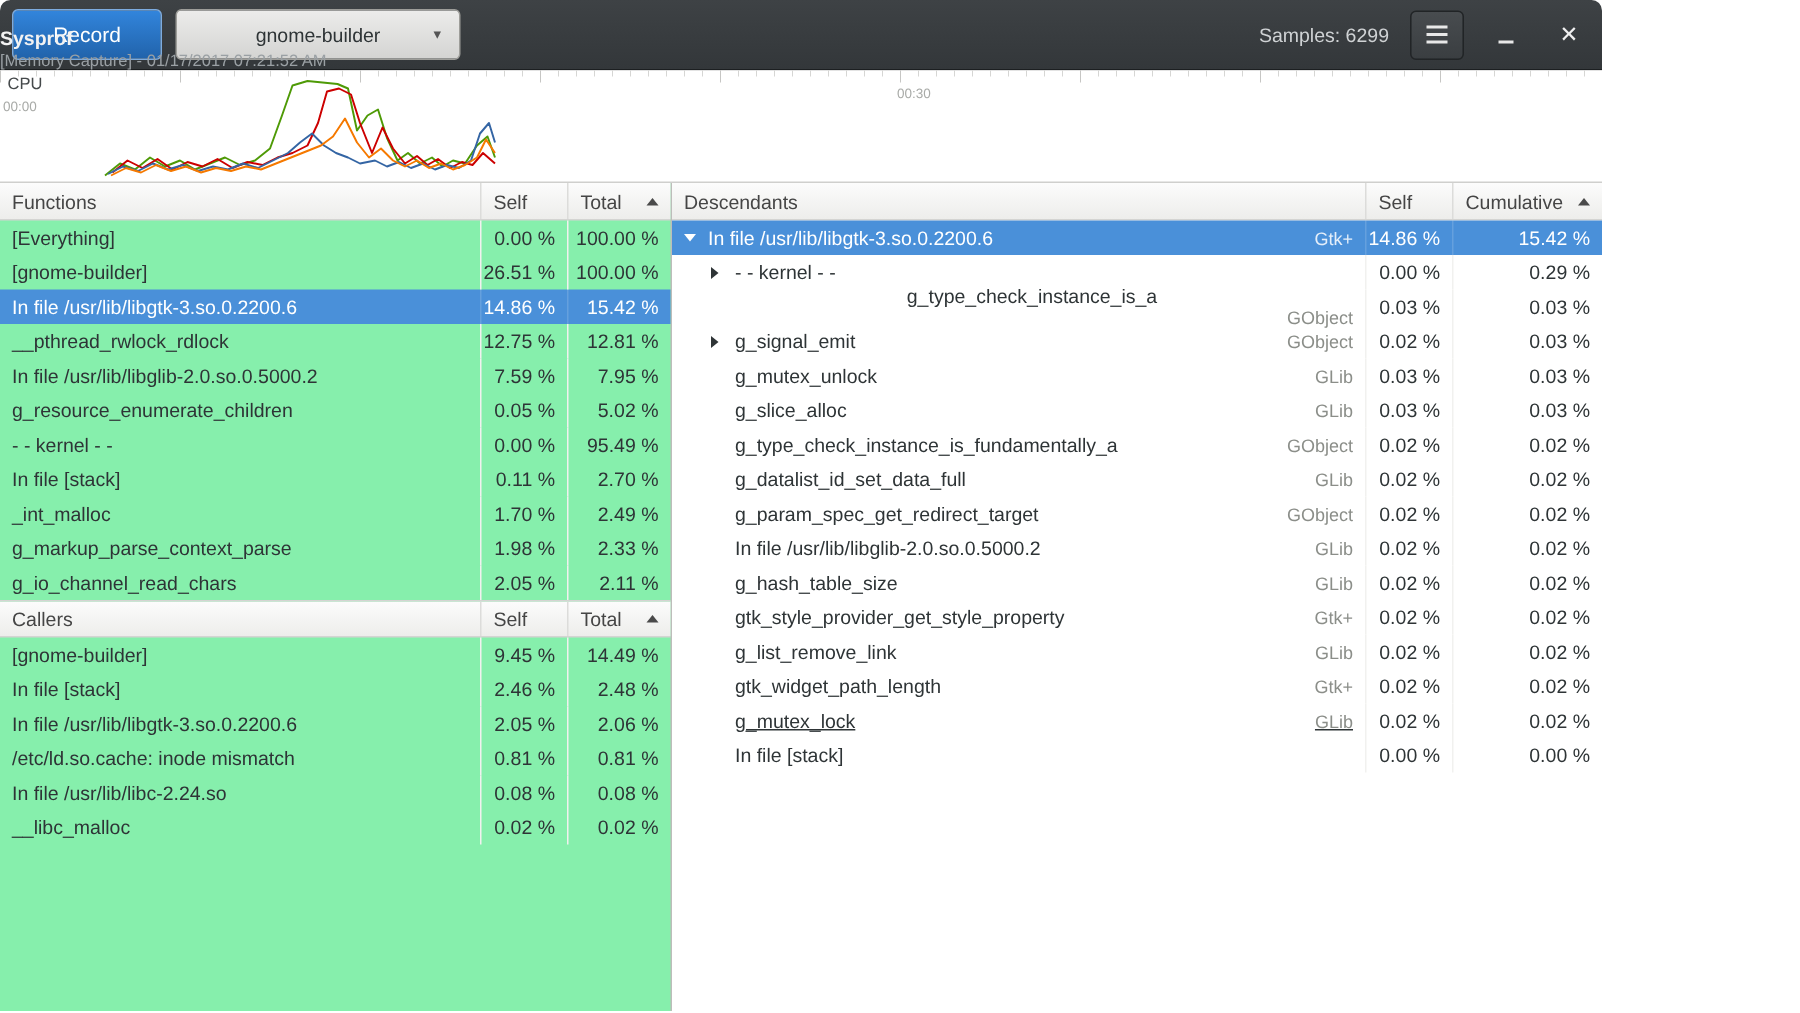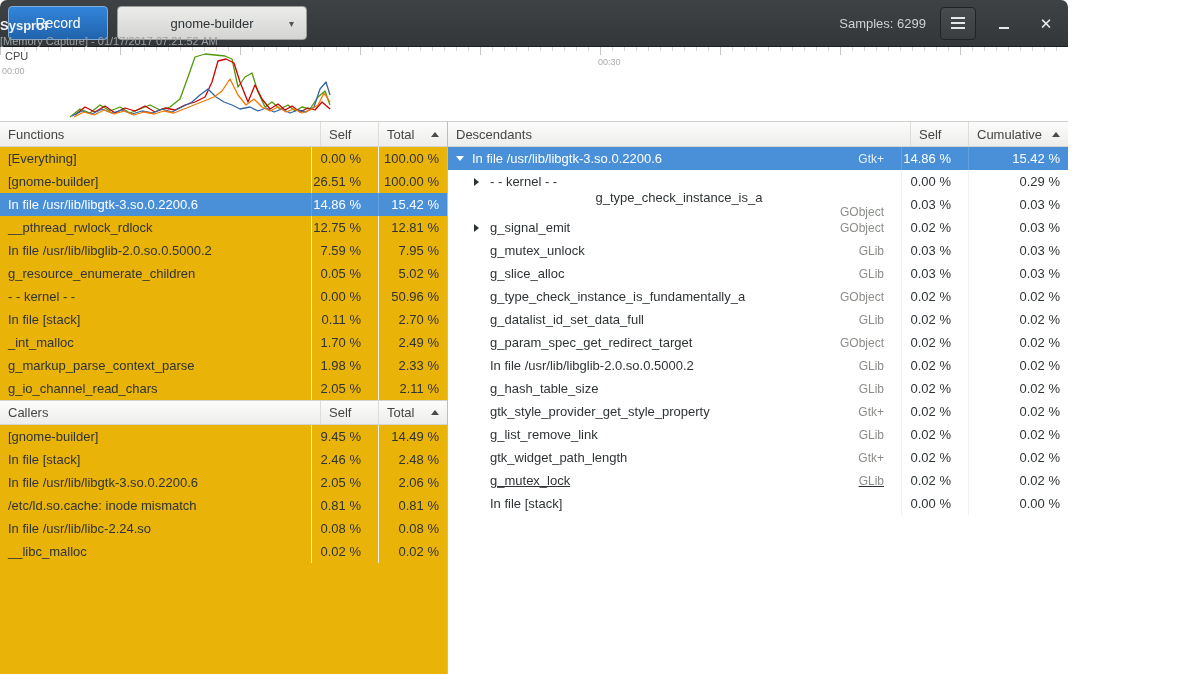--- a/index.html
+++ b/index.html
@@ -52,36 +52,36 @@
     background:repeating-linear-gradient(to right,#d6d6d4 0 1px,transparent 1px 12px); }
   .timeline::after { content:''; position:absolute; top:0; left:0; right:0; height:8px;
     background:repeating-linear-gradient(to right,#c6c6c4 0 1px,transparent 1px 120px); }
   .cpu-label { position:absolute; left:5px; top:3px; font-size:11px; color:#45494b; z-index:3; }
   .time-start { position:absolute; left:2px; top:19px; font-size:9px; color:#a9aba8; z-index:3; }
   .time-mid { position:absolute; left:598px; top:10px; font-size:9px; color:#a9aba8; z-index:3; }
   #cpu-graph { position:absolute; left:0; top:0; width:1200px; height:75px; }
 
   
   .main { display:flex; height:552px; }
-  .left-pane { width:448px; border-right:1px solid #bdbdba; display:flex; flex-direction:column; background:#eab308; }
+  .left-pane { width:448px; border-right:1px solid #bdbdba; display:flex; flex-direction:column; background:#86efac; }
   .right-pane { flex:1; background:#fff; }
 
   .thead { display:flex; height:25px; align-items:stretch;
     background:linear-gradient(#fcfcfc,#ededeb); border-bottom:1px solid #d4d4d2;
     font-size:13px; color:#454545; }
   .thead.bordered-top { border-top:1px solid #d4d4d2; }
   .th { display:flex; align-items:center; padding:0 8px; overflow:hidden; white-space:nowrap; }
   .th.name { flex:1; }
   .th.num { border-left:1px solid #dcdcda; }
   .th.sorted { justify-content:space-between; }
   .sort-arrow { width:0; height:0; border-left:4px solid transparent; border-right:4px solid transparent;
     border-bottom:5px solid #4a4a4a; margin-left:6px; flex:none; }
 
   .tbody { }
-  .tr { display:flex; height:23px; align-items:center; font-size:13px; color:#2e3436; cursor:default;gap:9px; }
+  .tr { display:flex; height:23px; align-items:center; font-size:13px; color:#2e3436; cursor:default; }
   .tr.selected { background:#4a90d9; color:#ffffff; }
   .td { overflow:hidden; white-space:nowrap; }
   .td.name { flex:1; padding:0 8px; display:flex; align-items:center; }
   .td.num { text-align:right; padding:0 8px; border-left:1px solid #f1f1ef; align-self:stretch; display:flex; align-items:center; justify-content:flex-end; }
   .tr.selected .td.num { border-left-color:rgba(255,255,255,0.15); }
 
   .self-col { width:58px; flex:none; }
   .total-col { width:69px; flex:none; }
   .cum-col { width:100px; flex:none; }
 
@@ -175,21 +175,21 @@
               <div class="td num total-col">7.95 %</div>
             </div>
             <div class="tr">
               <div class="td name">g_resource_enumerate_children</div>
               <div class="td num self-col">0.05 %</div>
               <div class="td num total-col">5.02 %</div>
             </div>
             <div class="tr">
               <div class="td name">- - kernel - -</div>
               <div class="td num self-col">0.00 %</div>
-              <div class="td num total-col">50.96 %</div>
+              <div class="td num total-col">95.49 %</div>
             </div>
             <div class="tr">
               <div class="td name">In file [stack]</div>
               <div class="td num self-col">0.11 %</div>
               <div class="td num total-col">2.70 %</div>
             </div>
             <div class="tr">
               <div class="td name">_int_malloc</div>
               <div class="td num self-col">1.70 %</div>
               <div class="td num total-col">2.49 %</div>

